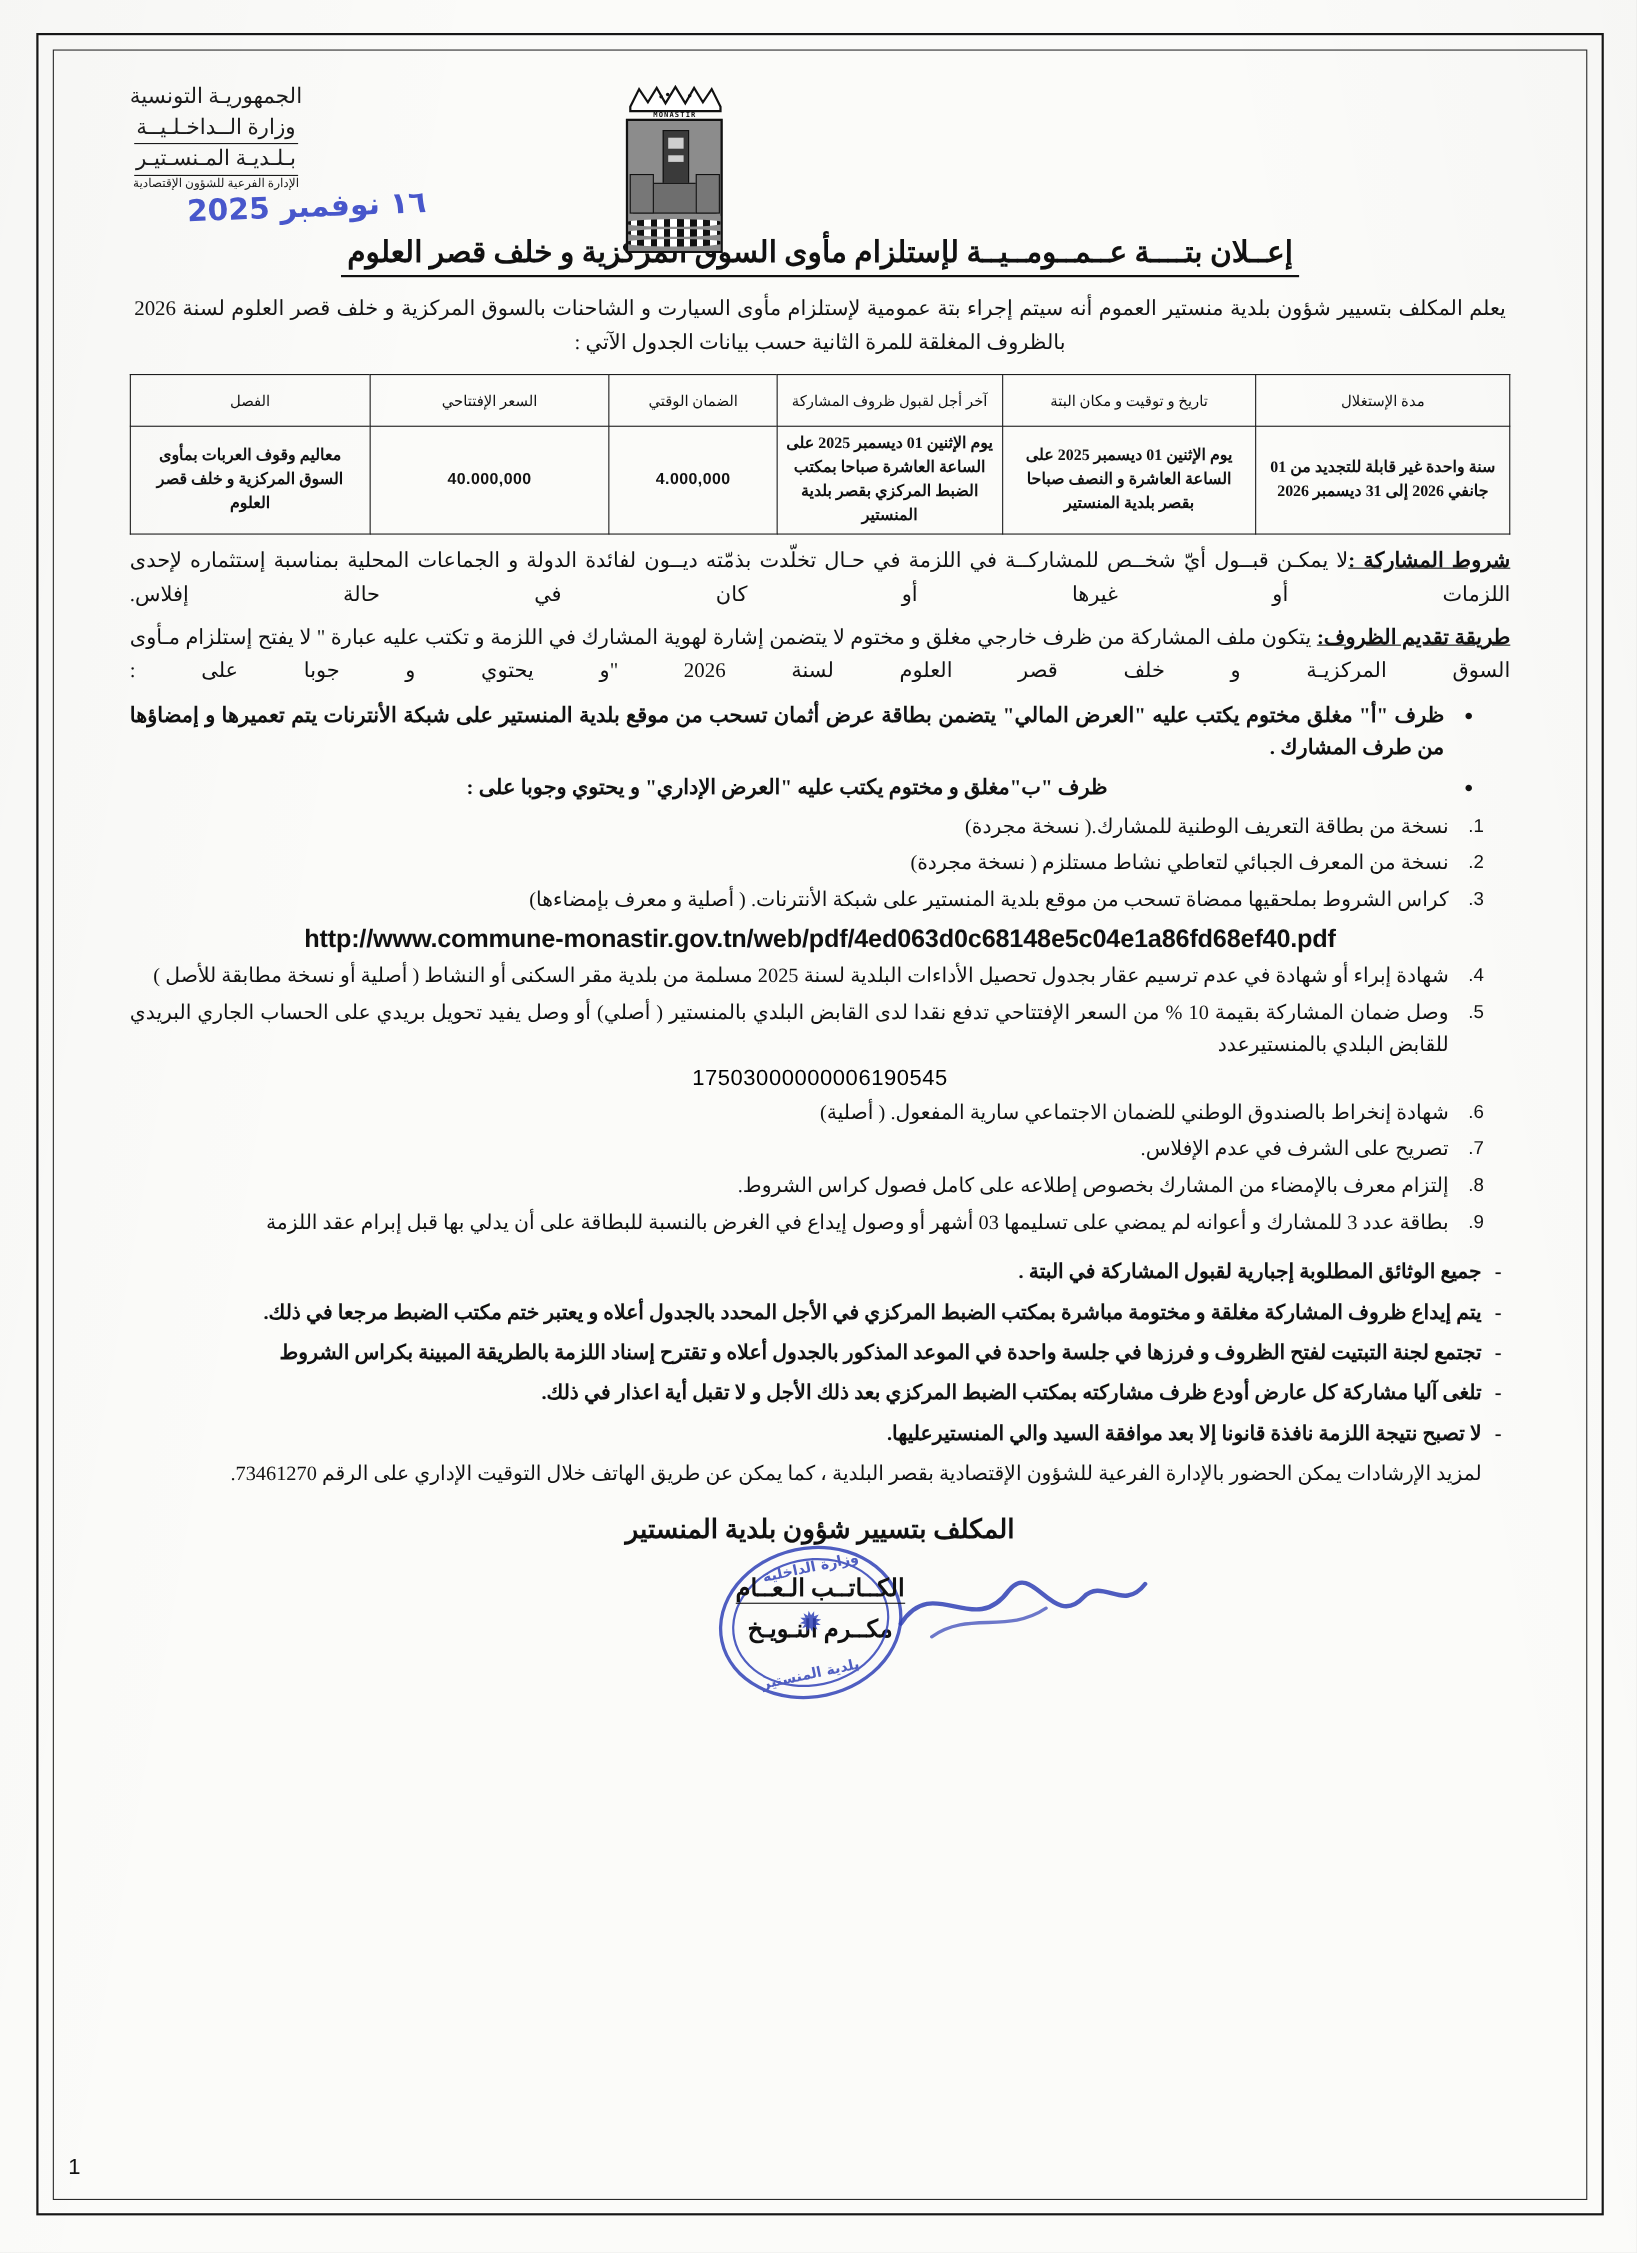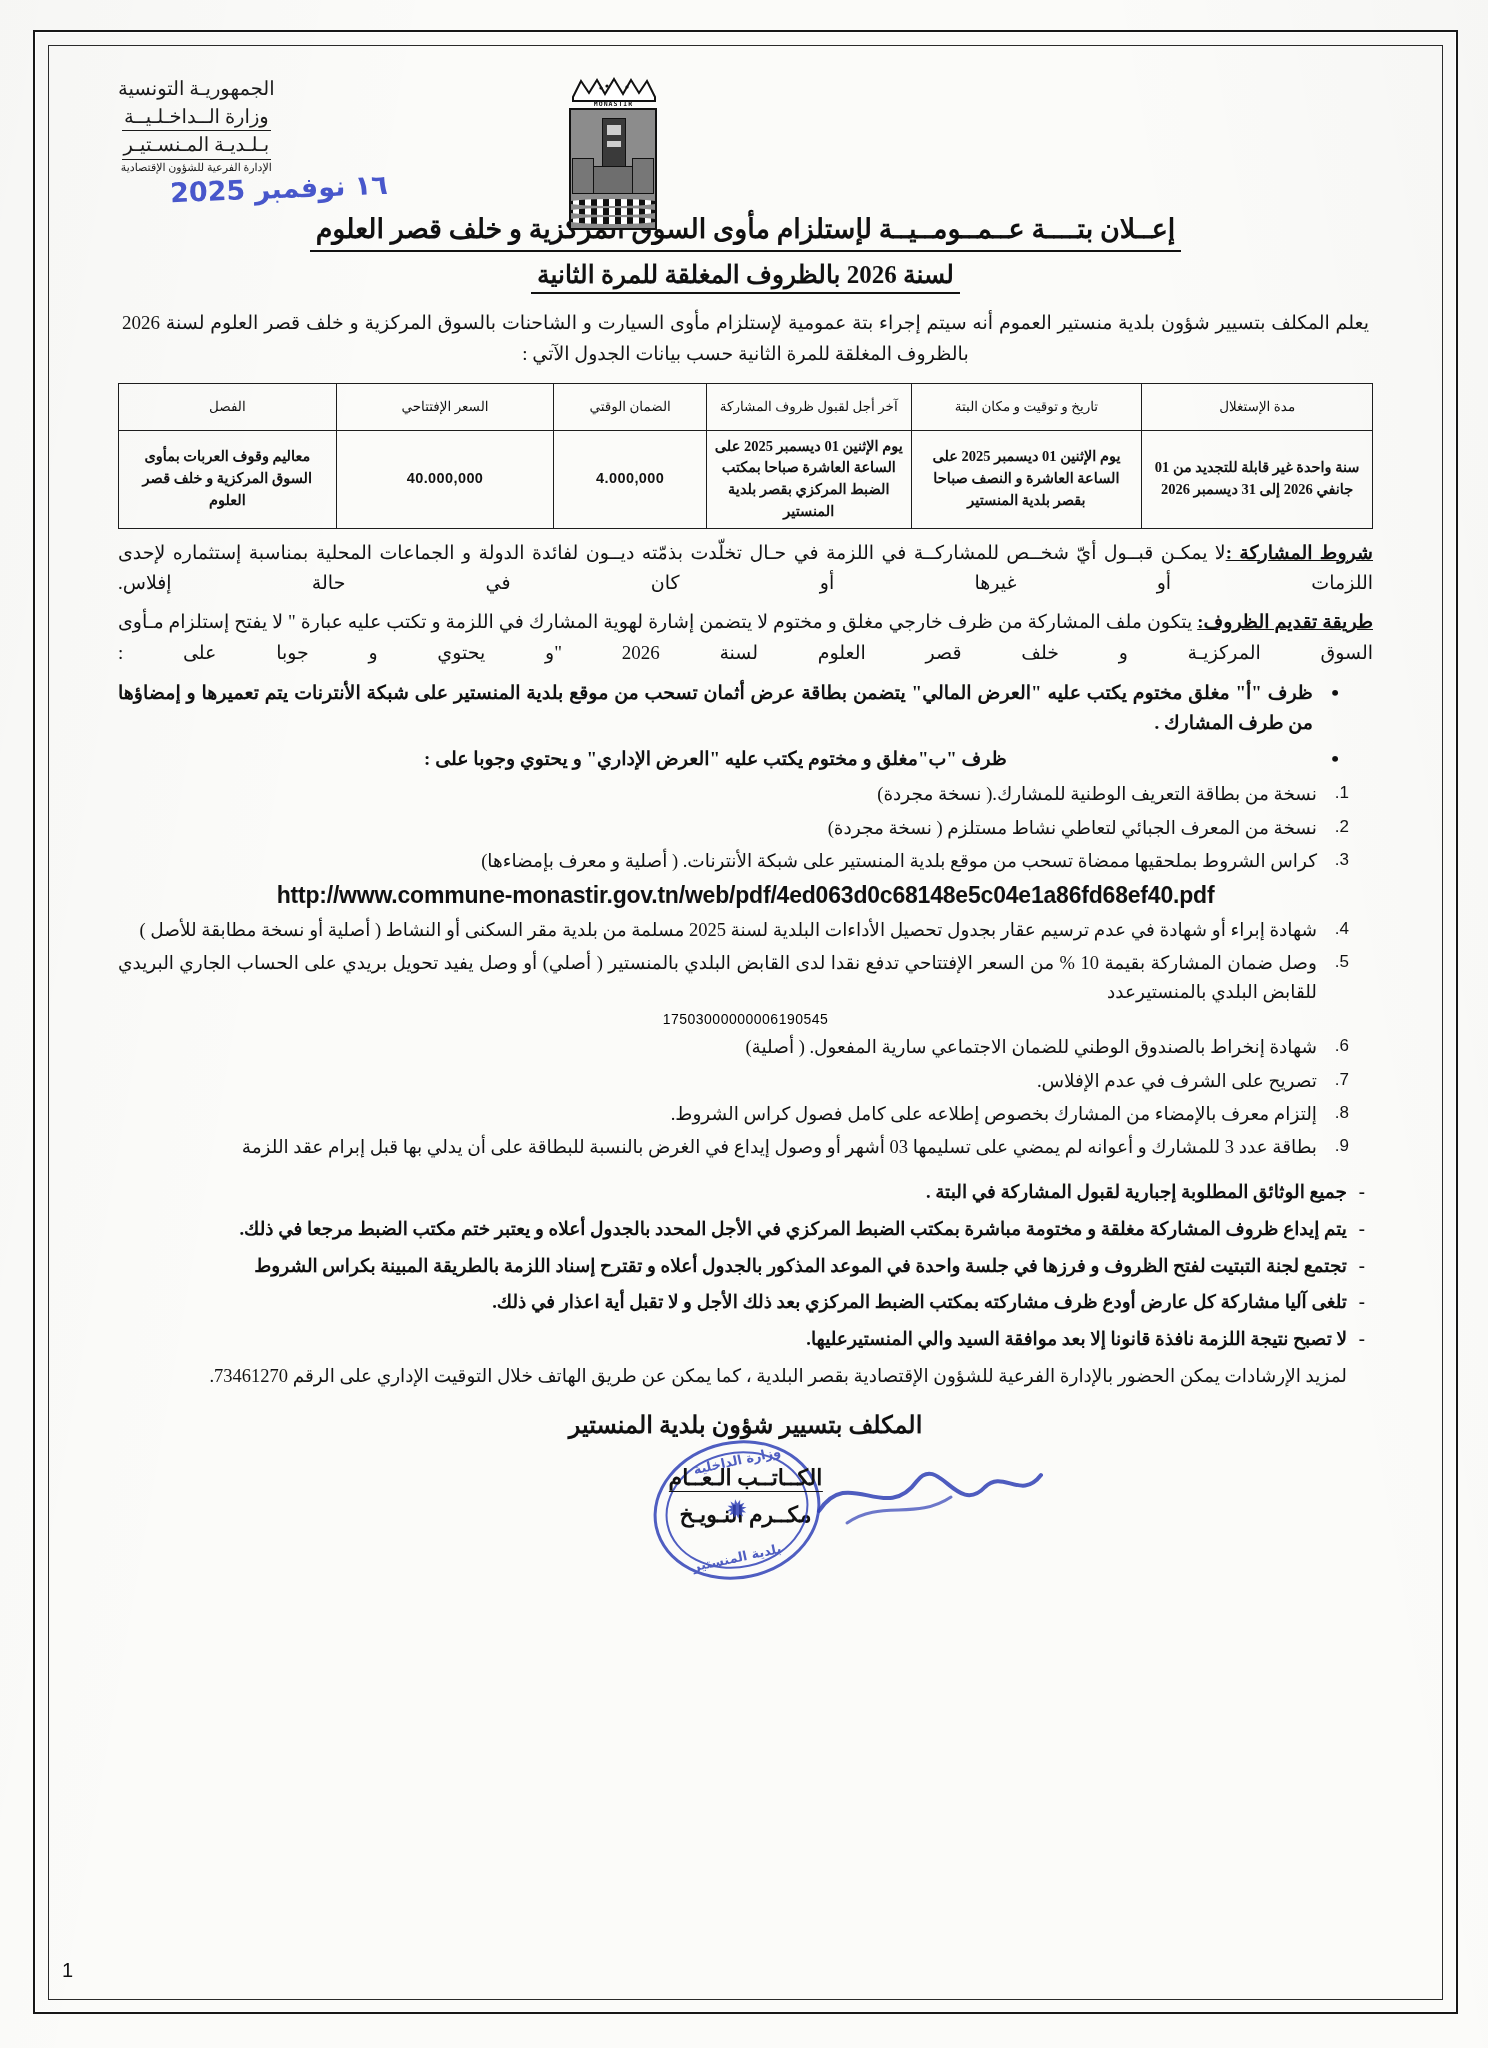--- a/index.html
+++ b/index.html
@@ -221,21 +221,21 @@
     font-weight:bold;
     font-size:23px;
     color:#111;
     line-height:1.25;
     margin:5px 0 6px;
     word-break:break-all;
     letter-spacing:-0.2px;
   }
   .acct{
     font-family:"Liberation Sans",sans-serif;
-    font-size:14px; letter-spacing:.5px;
+    font-size:20px; letter-spacing:.5px;
     text-align:center; margin-top:2px;
   }
 
   ul.notes{ margin:16px 6px 0 0; padding:0; list-style:none; }
   ul.notes li{
     font-size:18.5px; font-weight:bold; line-height:1.55;
     color:#111; position:relative; padding-right:20px; margin-bottom:8px;
     text-align:justify;
   }
   ul.notes li:before{
@@ -348,21 +348,20 @@
                 <span></span>
             </div>
           </div>
         </div>
 
         <div class="date-stamp">‏١٦ نوفمبر 2025</div>
       </div>
 
       <div class="title-wrap">
         <div><span class="title-1">إعــلان بتــــة عــمــومــيــة لإستلزام مأوى السوق المركزية و خلف قصر العلوم</span></div>
-        <div><span class="title-2">لسنة 2026 بالظروف المغلقة للمرة الثانية</span></div>
       </div>
 
       <div class="intro">يعلم المكلف بتسيير شؤون بلدية منستير العموم أنه سيتم إجراء بتة عمومية لإستلزام مأوى السيارت و الشاحنات بالسوق المركزية و خلف قصر العلوم لسنة 2026 بالظروف المغلقة للمرة الثانية حسب بيانات الجدول الآتي :</div>
 
       <table class="bid">
         <thead>
           <tr>
             <th class="c-w1">مدة الإستغلال</th>
             <th class="c-w2">تاريخ و توقيت و مكان البتة</th>
             <th class="c-w3">آخر أجل لقبول ظروف المشاركة</th>

